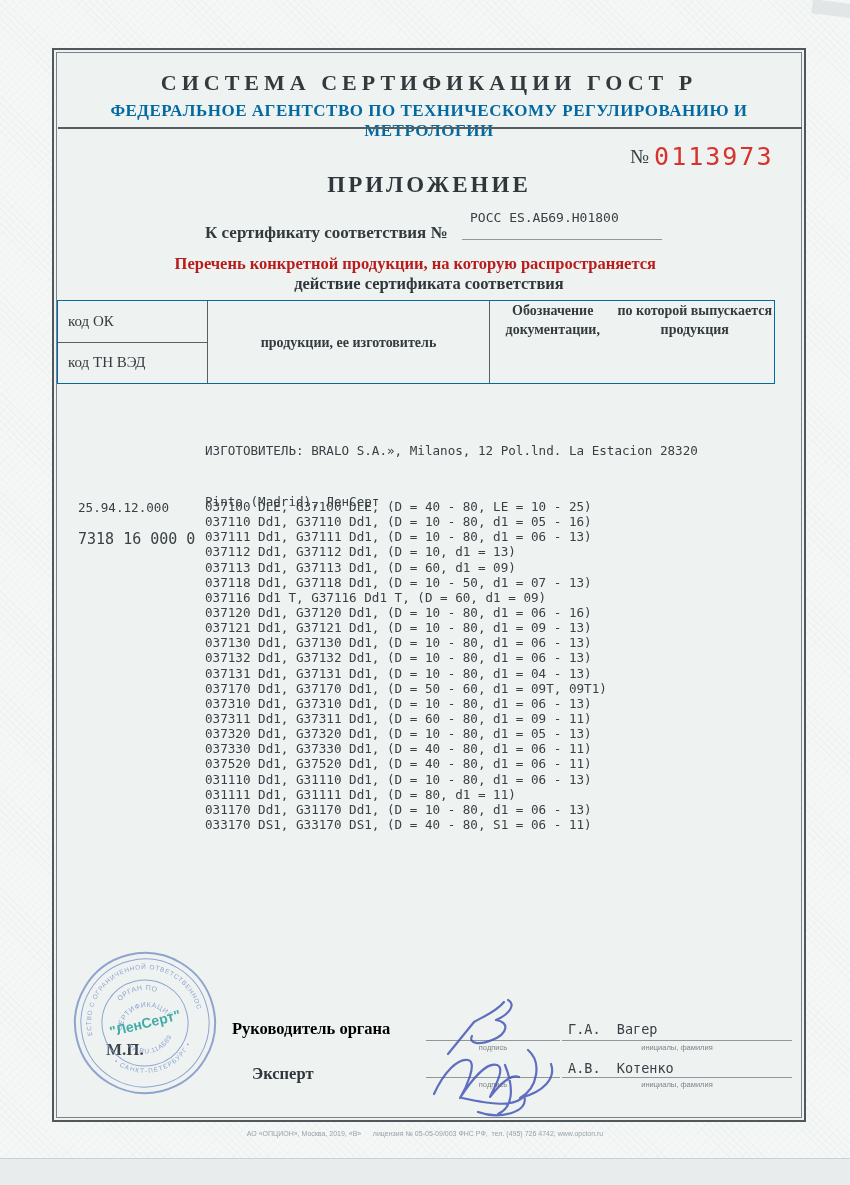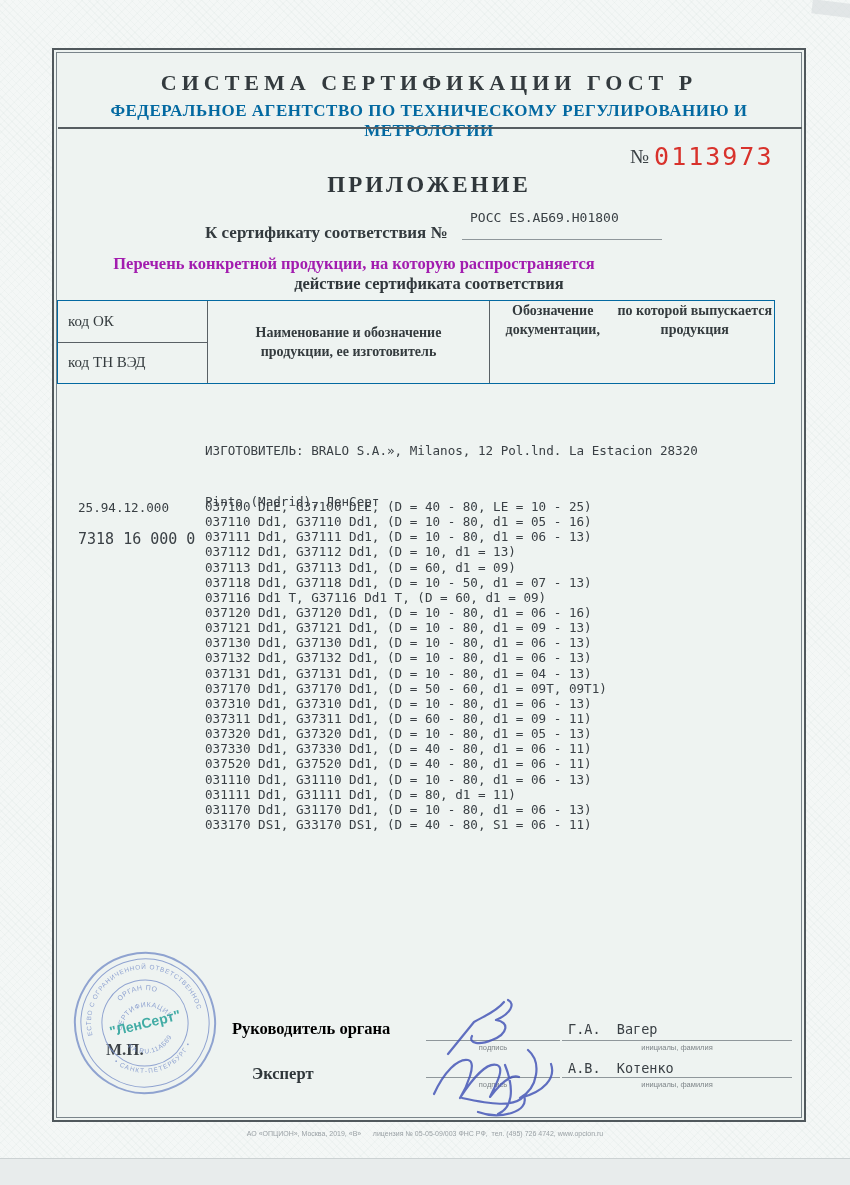--- a/index.html
+++ b/index.html
@@ -23,21 +23,21 @@
       letter-spacing:0.5px;color:#0369a1;}
   .blank-no{left:630px;top:142px;font-size:20px;color:#3a4145;white-space:nowrap;}
   .blank-no .num{font-family:"DejaVu Sans Mono",monospace;font-size:25px;color:#d8322c;
       letter-spacing:2px;vertical-align:-2px;}
   .doc-title{left:52px;top:172px;width:754px;text-align:center;font-size:23px;font-weight:bold;
       letter-spacing:3px;color:#30373b;}
   .cert-label{left:205px;top:223px;font-size:17px;font-weight:600;color:#333a3e;}
   .cert-number{left:470px;top:210px;font-family:"DejaVu Sans Mono",monospace;font-size:13px;
       color:#40474c;white-space:pre;}
   .cert-underline{left:462px;top:239px;width:200px;height:1px;background:#8f979b;}
-  .sub1{left:52px;top:254px;width:604px;text-align:center;font-size:16.5px;font-weight:bold;color:#a21caf;}
+  .sub1{left:52px;top:254px;width:604px;text-align:right;font-size:16.5px;font-weight:bold;color:#b91c1c;}
   .sub2{left:52px;top:274px;width:754px;text-align:center;font-size:16.5px;font-weight:bold;color:#30373b;}
   
   .tblhead{left:57px;top:300px;width:718px;height:84px;display:flex;border:1px solid #0369a1;box-sizing:border-box;}
   .c1{width:150px;border-right:1px solid #596065;display:flex;flex-direction:column;box-sizing:border-box;}
   .c1a{flex:1;display:flex;align-items:center;padding-left:10px;border-bottom:1px solid #596065;font-size:15px;}
   .c1b{flex:1;display:flex;align-items:center;padding-left:10px;font-size:15px;}
   .c2{width:282px;border-right:1px solid #596065;display:flex;flex-direction:column;justify-content:center;
       text-align:center;font-size:14px;font-weight:600;line-height:19px;box-sizing:border-box;}
   .c3{flex:1;display:flex;flex-direction:row;justify-content:center;text-align:center;
       font-size:14px;font-weight:600;line-height:19px;box-sizing:border-box;}
@@ -94,21 +94,20 @@
 
   <div class="abs sub1">Перечень конкретной продукции, на которую распространяется</div>
   <div class="abs sub2">действие сертификата соответствия</div>
 
   <div class="abs tblhead">
     <div class="c1">
       <div class="c1a">код ОК</div>
       <div class="c1b">код ТН ВЭД</div>
     </div>
     <div class="c2">
-      <div>Наименование и обозначение</div>
       <div>продукции, ее изготовитель</div>
     </div>
     <div class="c3">
       <div>Обозначение документации,</div>
       <div>по которой выпускается продукция</div>
     </div>
   </div>
 
   <div class="abs manuf mono">
     <div>ИЗГОТОВИТЕЛЬ: BRALO S.A.», Milanos, 12 Pol.lnd. La Estacion 28320</div>

